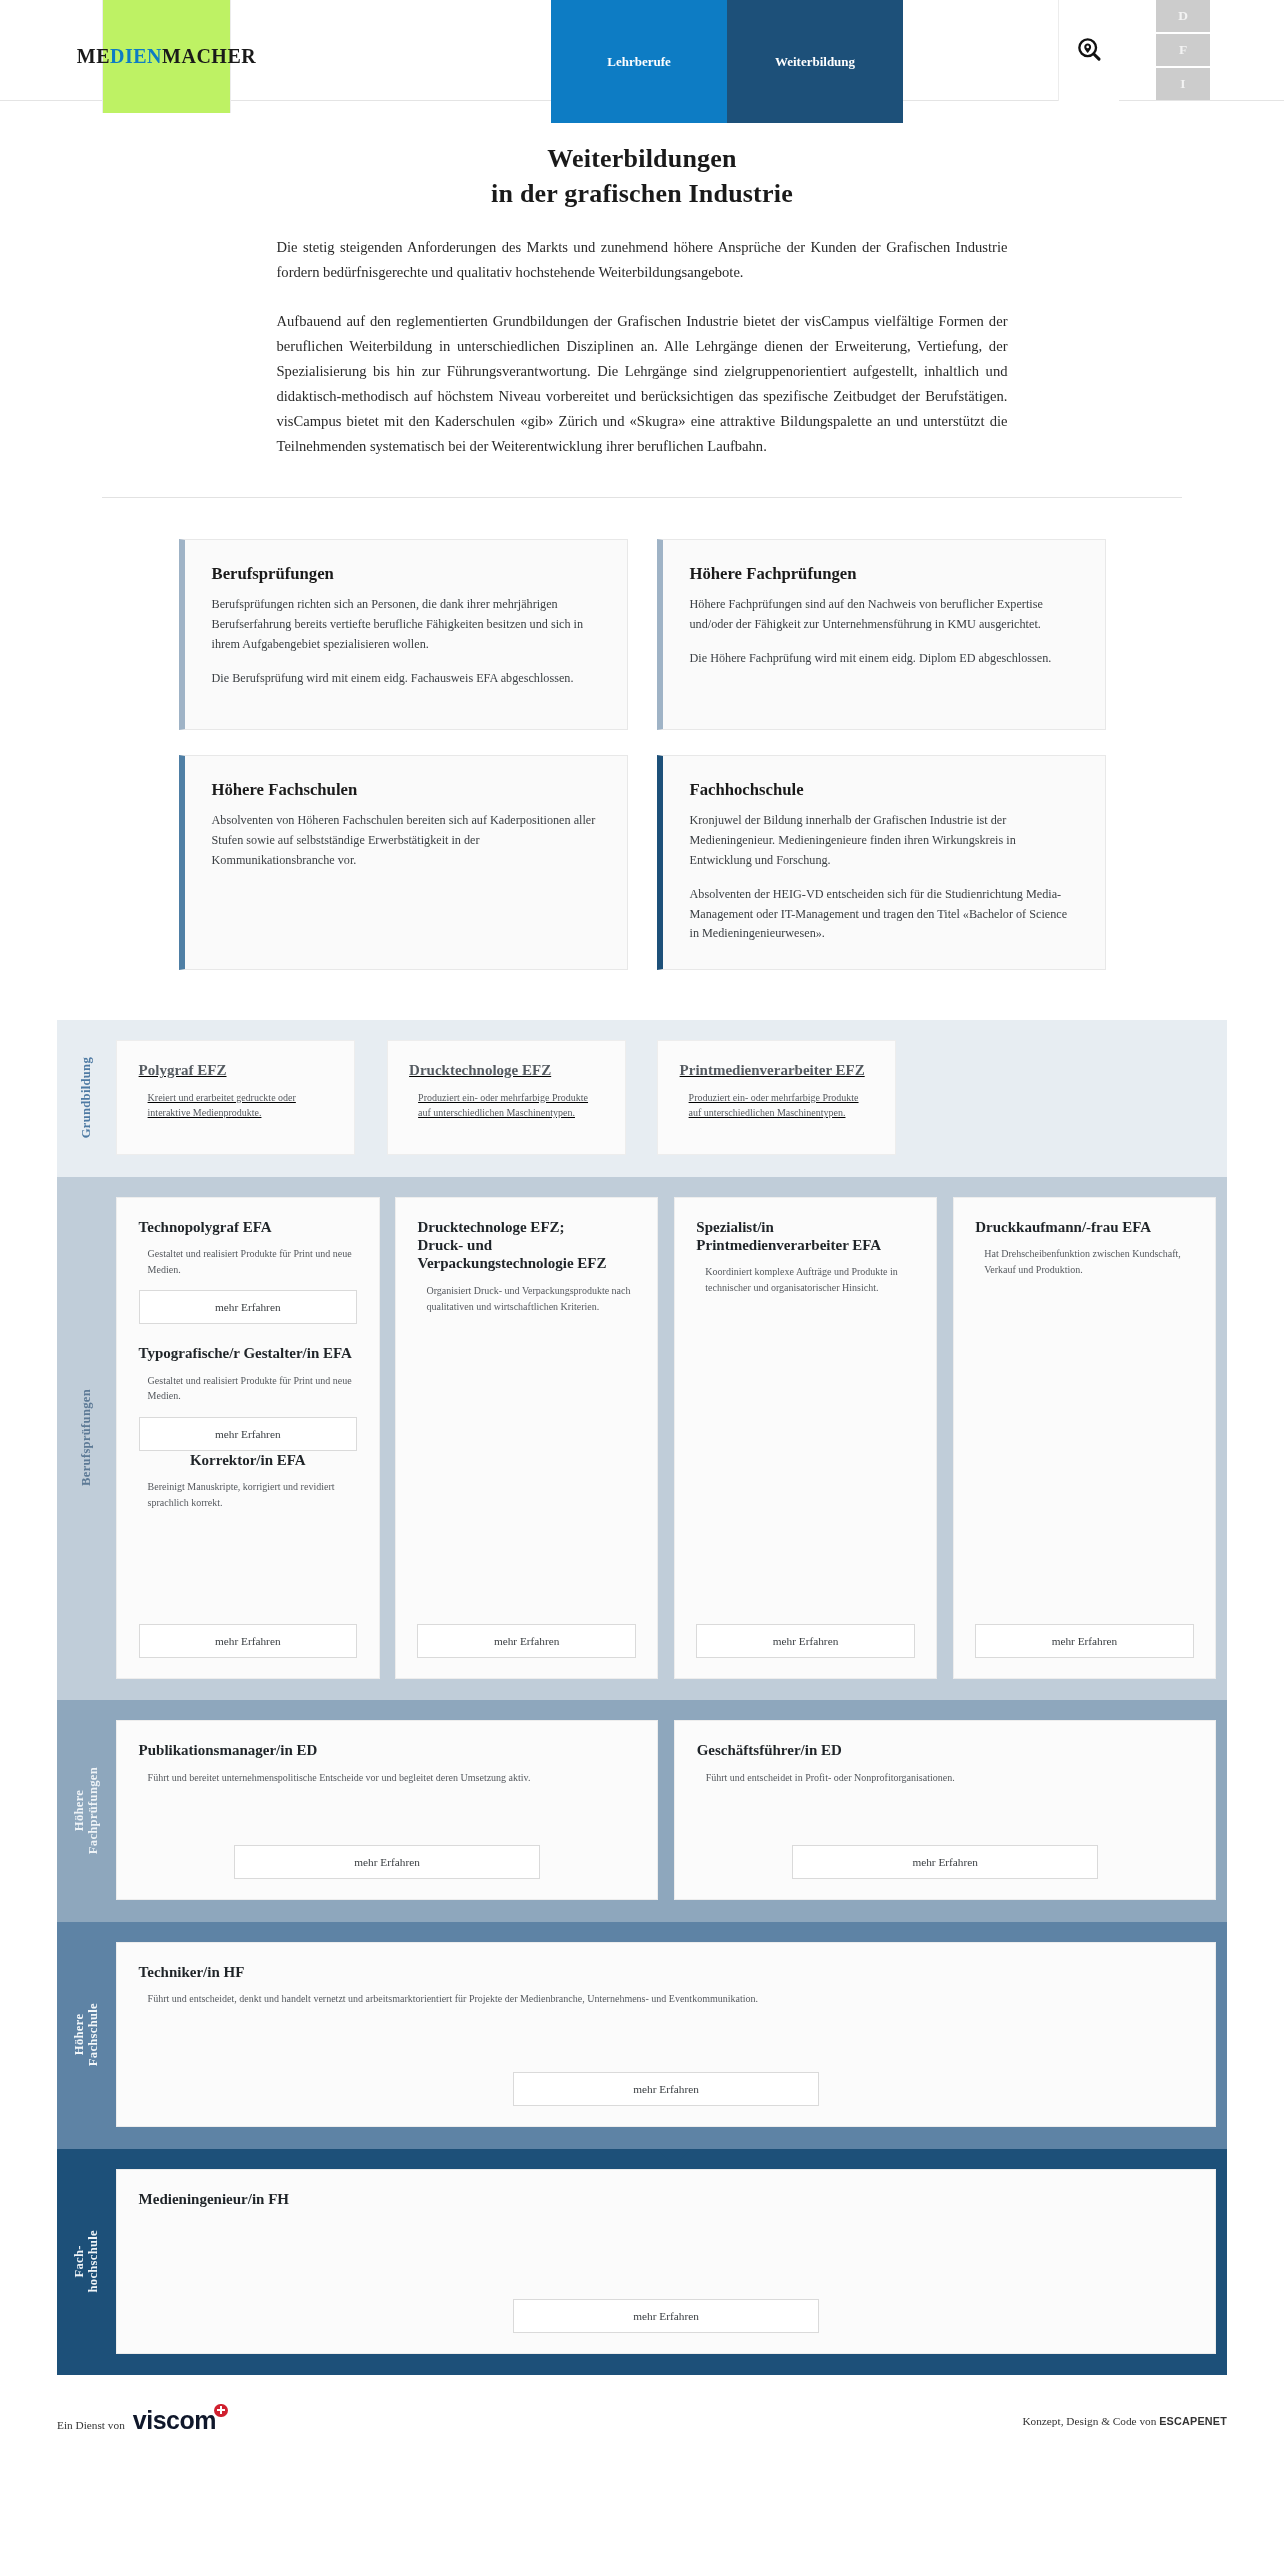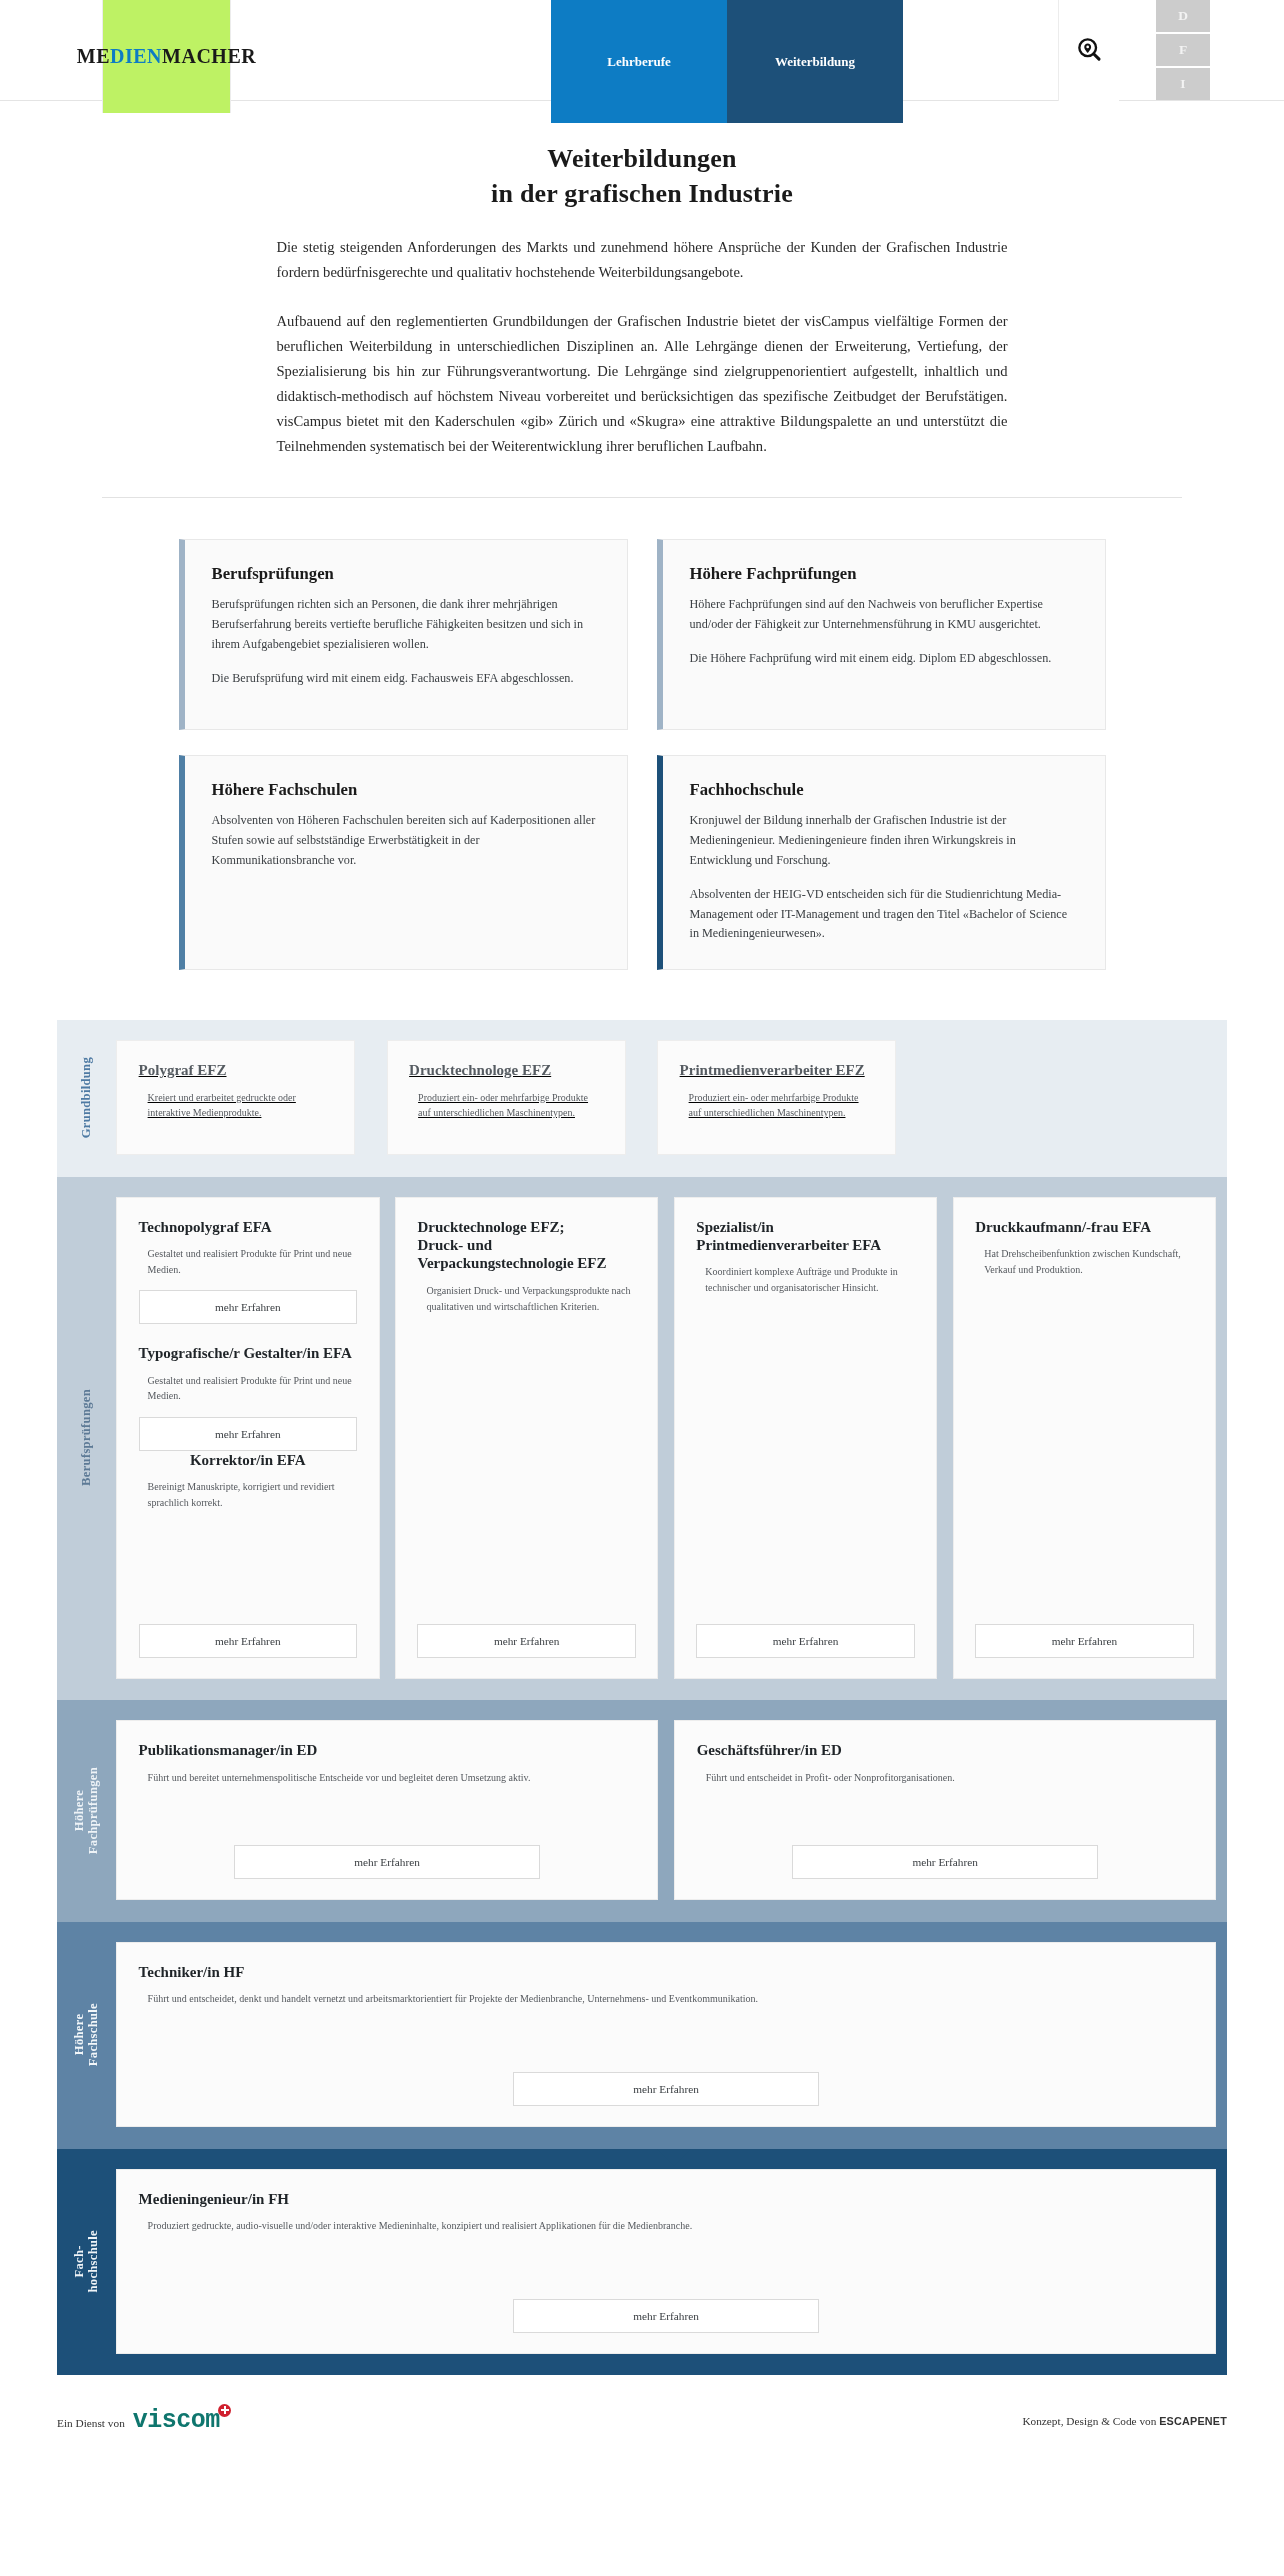--- a/index.html
+++ b/index.html
@@ -277,24 +277,24 @@
   }
   .footer-inner {
     width: 1170px; margin: 0 auto;
     display: flex; align-items: center; justify-content: space-between;
   }
   .footer-left { display: flex; align-items: baseline; gap: 8px; }
   .footer-left .small {
     font-size: 11.3px; color: #333;
   }
   .viscom {
-    font-family: Liberation Mono, monospace;
+    font-family: Liberation Sans, sans-serif;
     font-weight: bold;
     font-size: 25px;
-    color: #0f766e;
+    color: #0f172a;
     letter-spacing: -0.5px;
     position: relative;
   }
   .viscom-mark {
     position: absolute;
     right: -11.7px; top: -2.7px;
     width: 13.5px; height: 13.5px;
     border-radius: 50%;
     background: #d0202f;
   }
@@ -514,21 +514,20 @@
     <div class="band">
       <div class="arrow arr-to-fh" style="left:600px; top:0;"></div>
       <div class="band-row band-fh">
         <div class="band-label">
           <span>Fach-
 hochschule</span>
         </div>
         <div class="band-cols">
           <div class="dcard dark-head">
             <h4>Medieningenieur/in FH</h4>
-            <p>Produziert gedruckte, audio-visuelle und/oder interaktive Medieninhalte, konzipiert und realisiert Applikationen für die Medienbranche.</p>
             <div class="spacer"></div>
             <button class="more-btn">mehr Erfahren</button>
           </div>
         </div>
       </div>
     </div>
 
   </div>
 
   <div class="footer">

